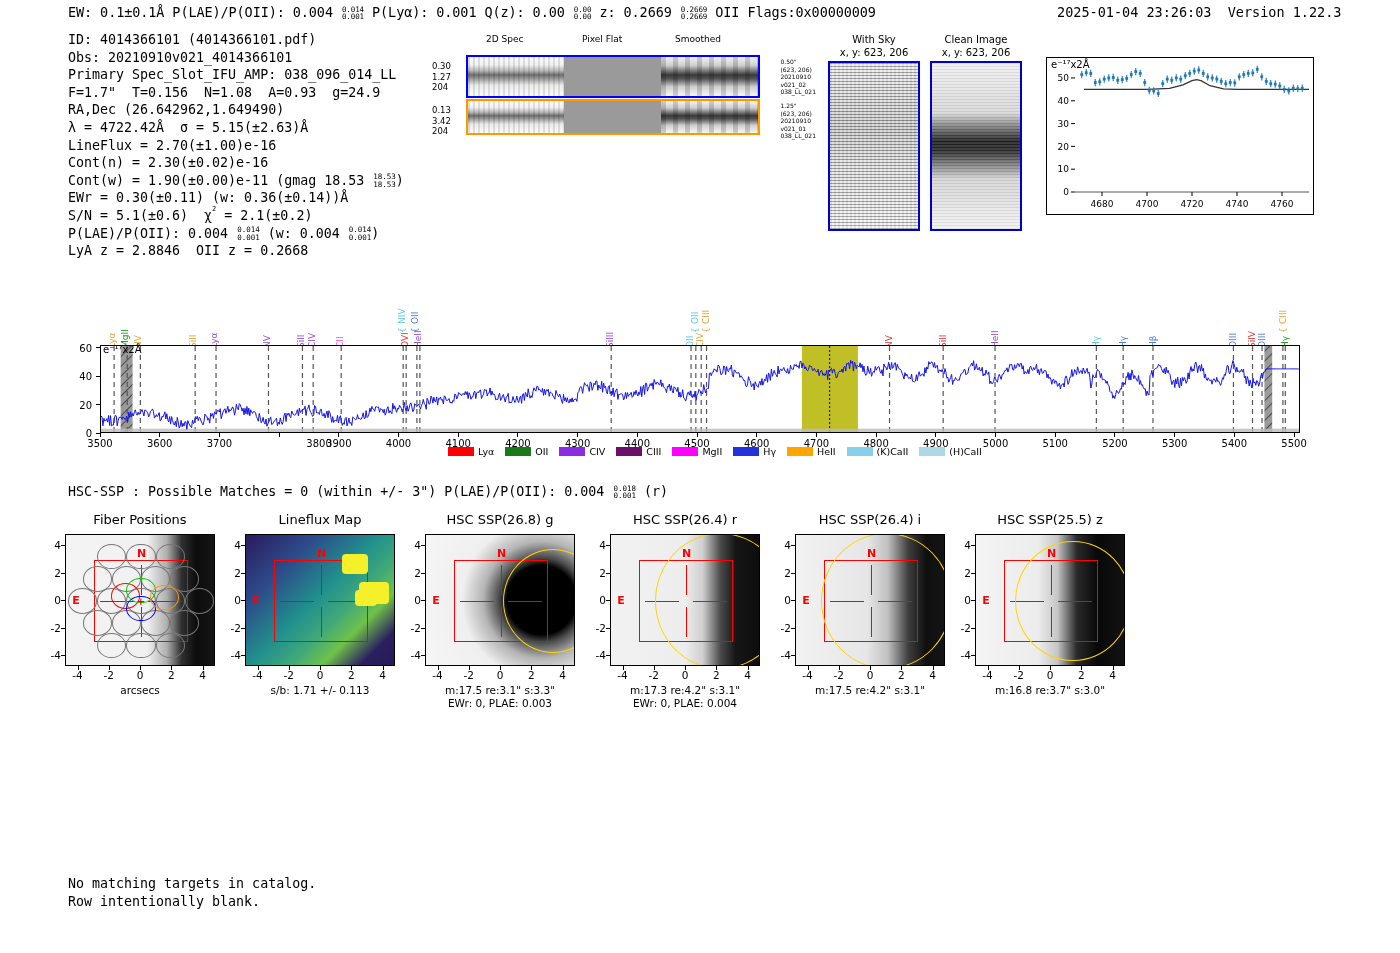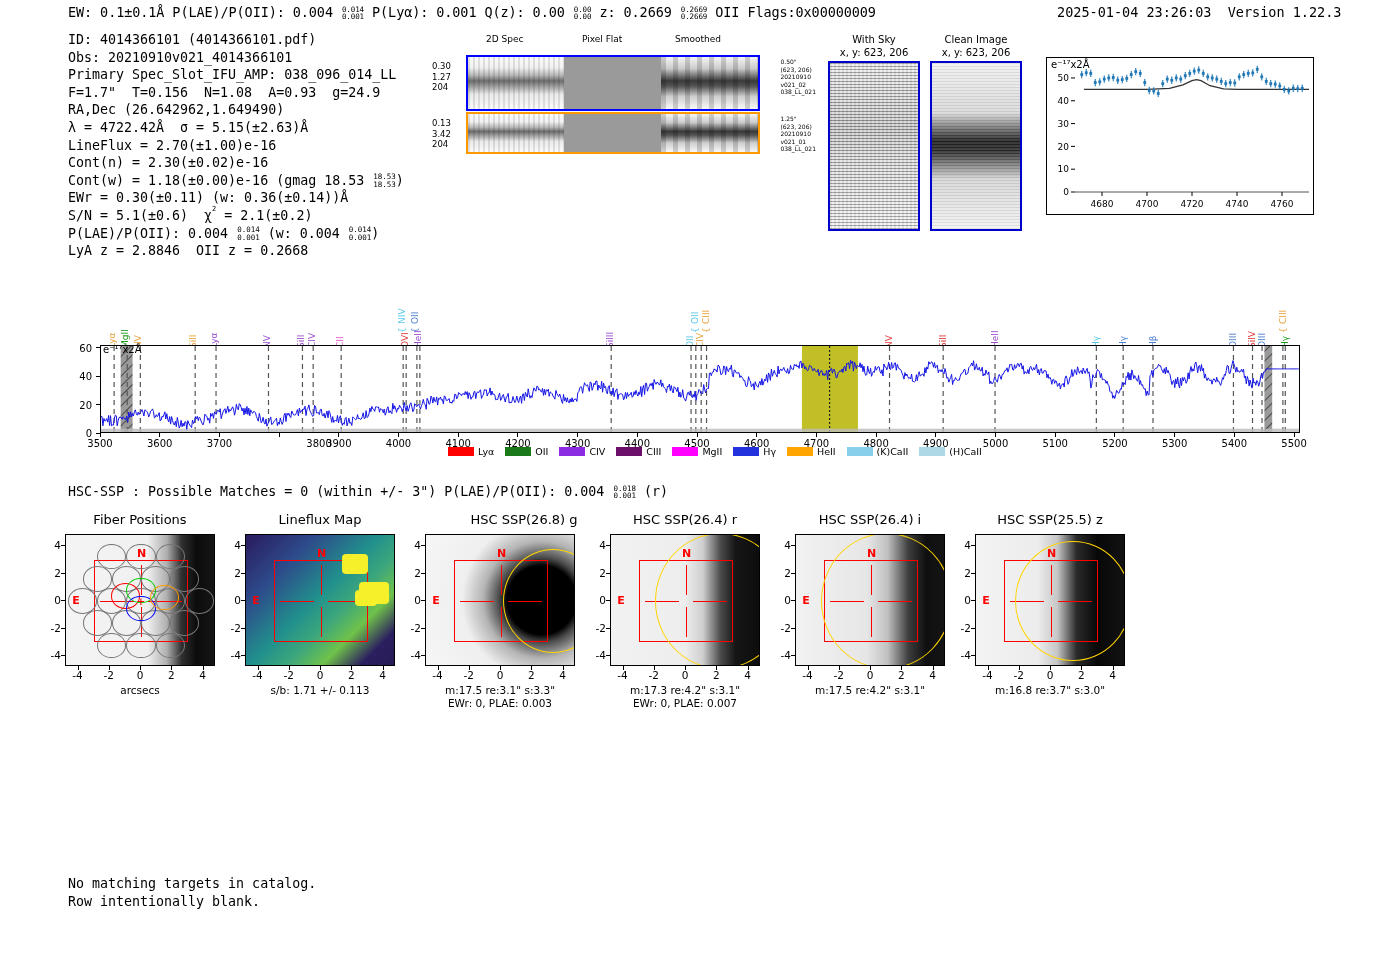--- a/index.html
+++ b/index.html
@@ -106,52 +106,52 @@
 </div>
 
 <div id="info"><span>ID: 4014366101 (4014366101.pdf)</span>
 <span>Obs: 20210910v021_4014366101</span>
 <span>Primary Spec_Slot_IFU_AMP: 038_096_014_LL</span>
 <span>F=1.7"  T=0.156  N=1.08  A=0.93  g=24.9</span>
 <span>RA,Dec (26.642962,1.649490)</span>
 <span>λ = 4722.42Å  σ = 5.15(±2.63)Å</span>
 <span>LineFlux = 2.70(±1.00)e-16</span>
 <span>Cont(n) = 2.30(±0.02)e-16</span>
-<span>Cont(w) = 1.18(±0.00)e-16 (gmag 18.53 </span><span class="fracbox"><span>18.53</span><br><span>18.53</span></span><span>)</span>
+<span>Cont(w) = 1.90(±0.00)e-11 (gmag 18.53 </span><span class="fracbox"><span>18.53</span><br><span>18.53</span></span><span>)</span>
 <span>EWr = 0.30(±0.11) (w: 0.36(±0.14))Å</span>
 <span>S/N = 5.1(±0.6)  χ</span><sup class="sb">2</sup><span> = 2.1(±0.2)</span>
 <span>P(LAE)/P(OII): 0.004 </span><span class="fracbox"><span>0.014</span><br><span>0.001</span></span><span> (w: 0.004 </span><span class="fracbox"><span>0.014</span><br><span>0.001</span></span><span>)</span>
 <span>LyA z = 2.8846  OII z = 0.2668</span></div>
 
 <div id="spec2d">
   <div class="sp-titles">
     <span style="left:56px">2D Spec</span>
     <span style="left:152px">Pixel Flat</span>
     <span style="left:245px">Smoothed</span>
   </div>
 
 
   <div style="height:7px"></div>
 
-  <div class="sp-row" style="border-color:#0000ff;height:56px">
+  <div class="sp-row" style="border-color:#0000ff;height:43px">
     <div class="sp-left-lbl">0.30
 1.27
 204</div>
     <div class="sp-cell tex-sm" style="width:33%"></div>
     <div class="sp-cell tex-flat" style="width:33.5%"></div>
     <div class="sp-cell tex-smooth" style="width:33.5%"></div>
     <div class="sp-right-lbl">0.50"
 (623, 206)
 20210910
 v021_02
 038_LL_021</div>
   </div>
 
 
-  <div class="sp-row" style="border-color:#ff9900;height:42px;margin-top:1px">
+  <div class="sp-row" style="border-color:#ff9900;height:36px;margin-top:1px">
     <div class="sp-left-lbl">0.13
 3.42
 204</div>
     <div class="sp-cell tex-sm" style="width:33%"></div>
     <div class="sp-cell tex-flat" style="width:33.5%"></div>
     <div class="sp-cell tex-smooth" style="width:33.5%"></div>
     <div class="sp-right-lbl">1.25"
 (623, 206)
 20210910
 v021_01
@@ -591,21 +591,21 @@
       <div class="tickmark-y" style="top: 38.5px;"></div>
       <div class="ytick" style="top: 38.5px;">2</div>
       <div class="tickmark-x" style="left: 106.25px;"></div>
       <div class="xtick" style="left: 106.25px;">2</div>
       <div class="tickmark-y" style="top: 11px;"></div>
       <div class="ytick" style="top: 11px;">4</div>
       <div class="tickmark-x" style="left: 137.5px;"></div>
       <div class="xtick" style="left: 137.5px;">4</div>
       <div class="cap" style="top: 150px;">s/b: 1.71 +/- 0.113</div>
     </div>
-    <div class="pan" style="left: 425px; top: 534px; width: 150px; height: 132px; padding-left: 16px;">
+    <div class="pan" style="left: 425px; top: 534px; width: 150px; height: 132px;">
       <div class="ttl">HSC SSP(26.8) g</div>
       <div class="img" style="background: radial-gradient(circle at 78% 50%, rgb(0, 0, 0) 0px, rgb(0, 0, 0) 26%, rgb(74, 74, 74) 32%, rgb(180, 180, 180) 44%, rgb(239, 239, 239) 60%, rgb(246, 246, 246) 100%);">
         <div class="redbox" style="left: 28.125px; top: 24.75px; width: 93.75px; height: 82.5px;"></div>
         <div class="cross-h" style="left: 34.375px; top: 66px; width: 33.5938px;"></div>
         <div class="cross-h" style="left: 82.0312px; top: 66px; width: 33.5938px;"></div>
         <div class="cross-v" style="left: 75px; top: 30.25px; height: 29.5625px;"></div>
         <div class="cross-v" style="left: 75px; top: 72.1875px; height: 29.5625px;"></div>
         <div class="NS" style="left: 71px; top: 12.375px;">N</div>
         <div class="NS" style="left: 6.25px; top: 59px;">E</div>
         <div style="position: absolute; border: 1.6px solid rgb(255, 212, 0); border-radius: 50%; left: 76.5625px; top: 14.08px; width: 100px; height: 103.84px; box-sizing: border-box;"></div>
@@ -659,21 +659,21 @@
       <div class="xtick" style="left: 75px;">0</div>
       <div class="tickmark-y" style="top: 38.5px;"></div>
       <div class="ytick" style="top: 38.5px;">2</div>
       <div class="tickmark-x" style="left: 106.25px;"></div>
       <div class="xtick" style="left: 106.25px;">2</div>
       <div class="tickmark-y" style="top: 11px;"></div>
       <div class="ytick" style="top: 11px;">4</div>
       <div class="tickmark-x" style="left: 137.5px;"></div>
       <div class="xtick" style="left: 137.5px;">4</div>
       <div class="cap" style="top: 150px;">m:17.3  re:4.2"  s:3.1"</div>
-      <div class="cap" style="top: 163px;">EWr: 0, PLAE: 0.007</div>
+      <div class="cap" style="top: 163px;">EWr: 0, PLAE: 0.004</div>
     </div>
     <div class="pan" style="left: 795px; top: 534px; width: 150px; height: 132px;">
       <div class="ttl">HSC SSP(26.4) i</div>
       <div class="img" style="background: linear-gradient(90deg, rgb(242, 242, 242) 0%, rgb(230, 230, 230) 48%, rgb(192, 192, 192) 62%, rgb(61, 61, 61) 76%, rgb(15, 15, 15) 88%, rgb(20, 20, 20) 100%);">
         <div class="redbox" style="left: 28.125px; top: 24.75px; width: 93.75px; height: 82.5px;"></div>
         <div class="cross-h" style="left: 34.375px; top: 66px; width: 33.5938px;"></div>
         <div class="cross-h" style="left: 82.0312px; top: 66px; width: 33.5938px;"></div>
         <div class="cross-v" style="left: 75px; top: 30.25px; height: 29.5625px;"></div>
         <div class="cross-v" style="left: 75px; top: 72.1875px; height: 29.5625px;"></div>
         <div class="NS" style="left: 71px; top: 12.375px;">N</div>

